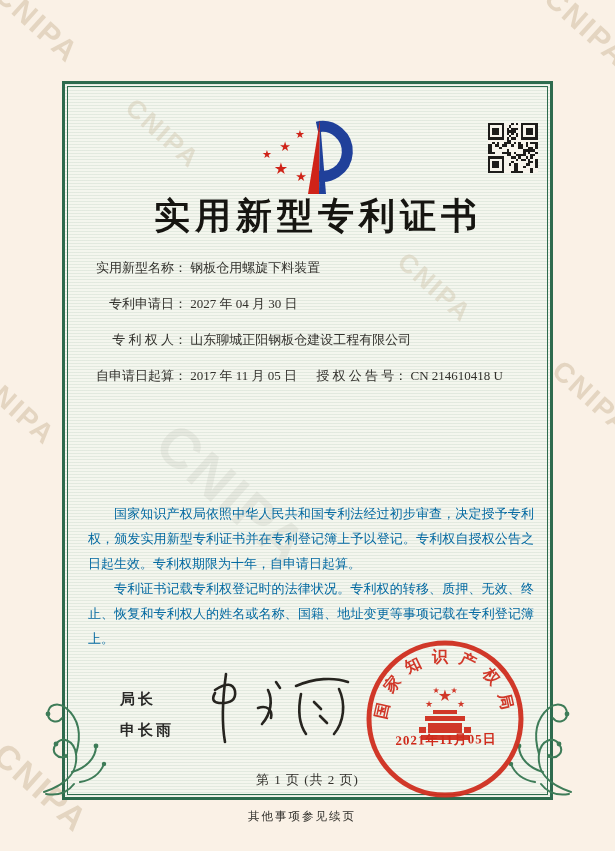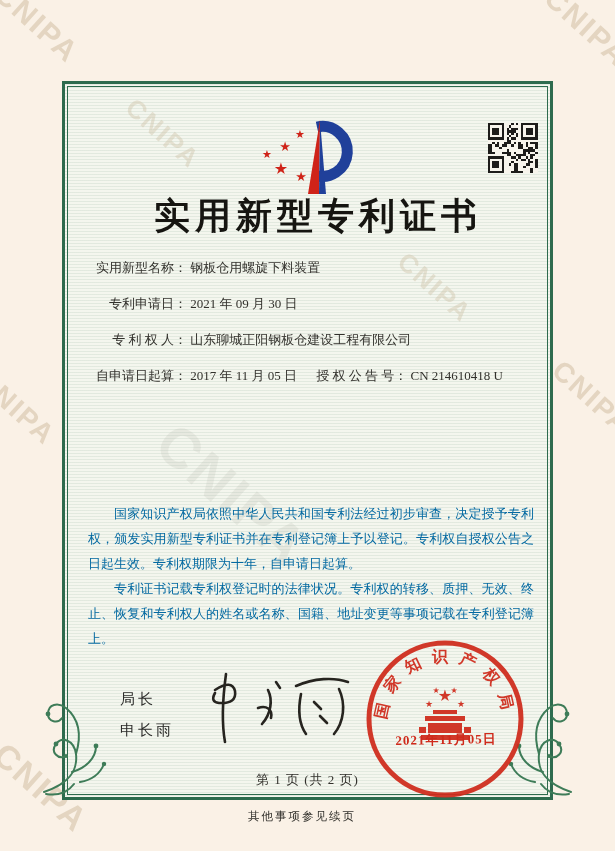--- a/index.html
+++ b/index.html
@@ -22,21 +22,21 @@
          letter-spacing:5px;color:#161511;}
   .fields{left:94px;top:258px;width:452px;font-size:13px;line-height:20px;white-space:nowrap;}
   .row{margin-bottom:16px;}
   .lbl{display:inline-block;width:93px;vertical-align:top;text-align:right;}
   .val{display:inline-block;vertical-align:top;font-family:Liberation Serif, serif;}
   .addr-val{line-height:18px;}
   .grant-row .lbl2{margin-left:16px;}
   .paras{left:88px;top:501px;width:446px;font-size:13px;line-height:25px;text-align:justify;color:#0369a1;}
   .paras p{margin:0;text-indent:2em;}
   .signer{left:120px;top:683px;font-size:15px;line-height:31px;letter-spacing:3px;color:#2a2a28;
-          font-family:"Liberation Sans","DejaVu Sans",sans-serif;}
+          font-family:"Liberation Sans","DejaVu Sans",sans-serif;font-weight:bold;}
   .sig{left:192px;top:662px;width:172px;height:92px;}
   .seal{left:363px;top:637px;width:164px;height:164px;opacity:.93;}
   .seal-date{left:380px;top:731px;width:132px;text-align:center;color:#cf2a1b;font-size:13px;
              font-weight:bold;letter-spacing:1px;transform:rotate(-1deg);}
   .page-info{left:62px;top:771px;width:491px;text-align:center;font-size:13px;letter-spacing:1px;}
   .footer-note{left:0;top:809px;width:604px;text-align:center;font-size:11.5px;letter-spacing:2px;}
   .orn{left:36px;top:686px;width:84px;height:112px;}
   .orn-r{left:495px;top:686px;width:84px;height:112px;transform:scaleX(-1);}
 </style>
 </head>
@@ -229,21 +229,21 @@
 
   <div class="abs title">实用新型专利证书</div>
 
   <div class="abs fields">
     <div class="row">
       <span class="lbl">实用新型名称：</span>
       <span class="val">钢板仓用螺旋下料装置</span>
     </div>
     <div class="row">
       <span class="lbl">专利申请日：</span>
-      <span class="val">2021 年 09 月 30 日</span>
+      <span class="val">2027 年 04 月 30 日</span>
     </div>
     <div class="row">
       <span class="lbl">专 利 权 人：</span>
       <span class="val">山东聊城正阳钢板仓建设工程有限公司</span>
     </div>
     <div class="row grant-row">
       <span class="lbl">自申请日起算：</span>
       <span class="val">2017 年 11 月 05 日</span>
       <span class="val lbl2">授 权 公 告 号：</span>
       <span class="val">CN 214610418 U</span>

